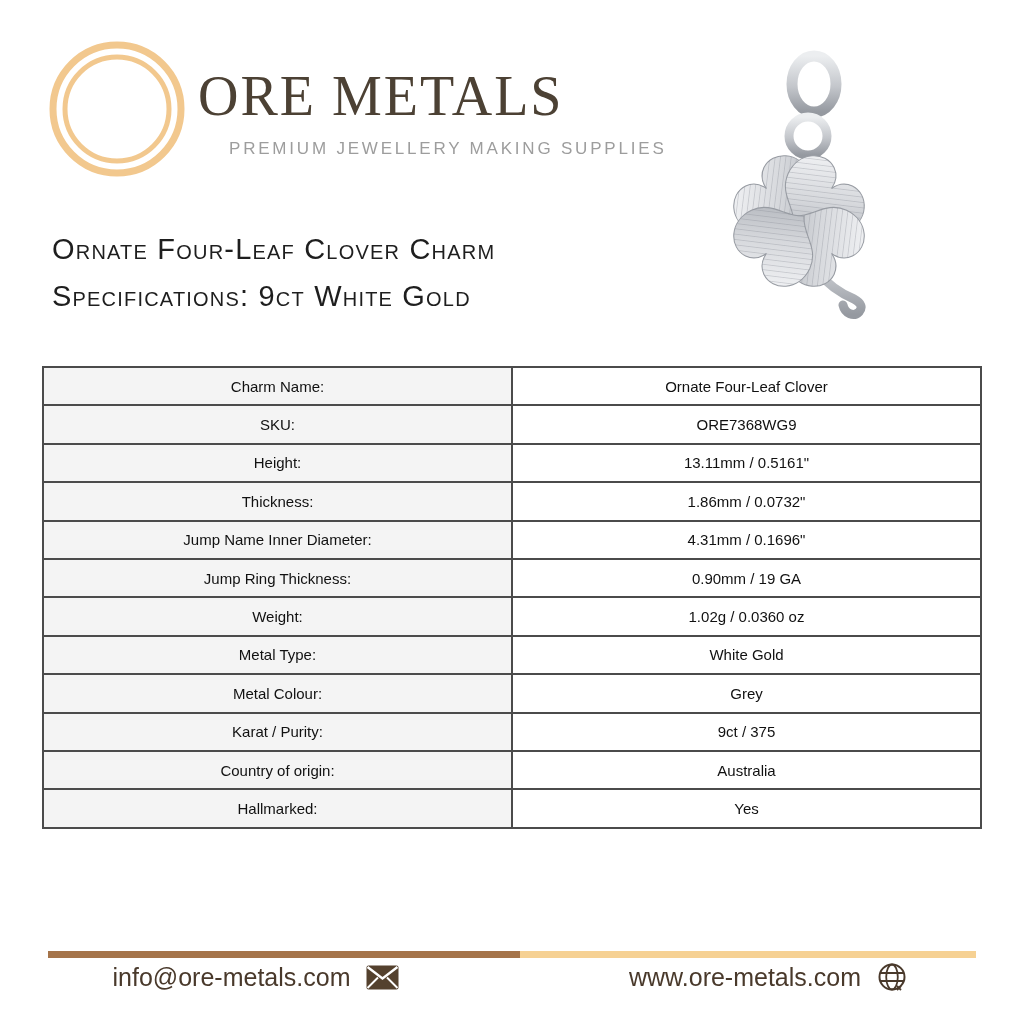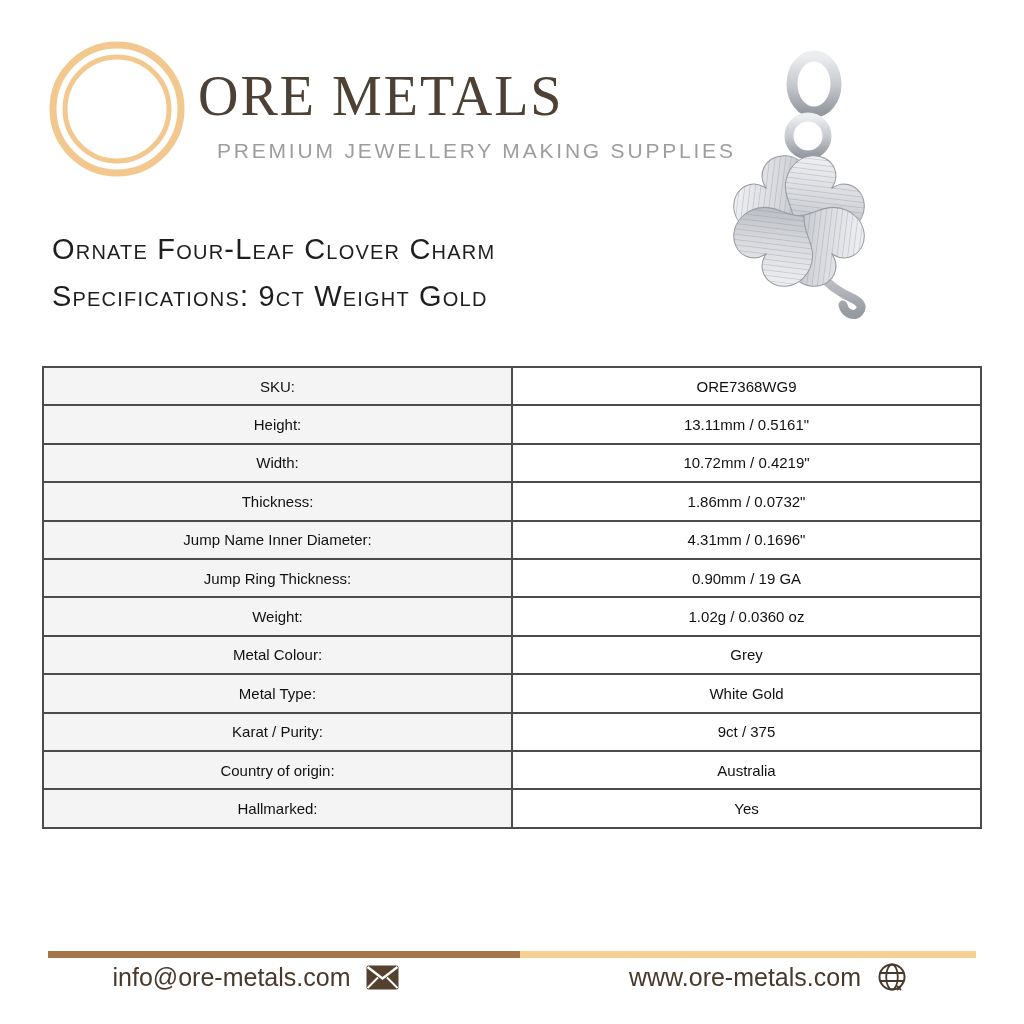--- a/index.html
+++ b/index.html
@@ -3,21 +3,21 @@
 <meta charset="utf-8">
 <style>
   html,body{margin:0;padding:0;background:#ffffff;}
   .page{position:relative;width:1024px;height:1024px;background:#ffffff;overflow:hidden;
         font-family:"Liberation Sans", sans-serif;color:#111;}
 
   
   .logo-ring{position:absolute;left:48px;top:40px;width:138px;height:138px;}
   .brand-name{position:absolute;left:198px;top:64px;font-family:"Liberation Serif", serif;
         font-size:56px;font-weight:400;color:#4c4134;letter-spacing:2px;white-space:nowrap;}
-  .brand-tagline{position:absolute;left:217px;top:139px;font-size:21px;color:#9d9d9d;
+  .brand-tagline{position:absolute;left:229px;top:139px;font-size:17px;color:#9d9d9d;
         letter-spacing:2.8px;white-space:nowrap;}
 
   
   .page-title{position:absolute;left:48px;top:222px;margin:4px;font-weight:500;
         font-size:29px;line-height:47px;letter-spacing:1.2px;color:#1e1e1e;
         font-variant:small-caps;}
   .page-title span{display:block;}
 
   
   .charm{position:absolute;left:702px;top:46px;width:205px;height:290px;}
@@ -85,60 +85,60 @@
       </g>
       <g transform="translate(97,175) rotate(225) scale(1.18)">
         <path d="M0 6 C-10 -6 -28 -4 -35 -22 C-42 -42 -26 -58 -11 -53 C-4 -50.5 -1 -45 0 -39 C1 -45 4 -50.5 11 -53 C26 -58 42 -42 35 -22 C28 -4 10 -6 0 6 Z" fill="url(#silv)" stroke="#989ca3" stroke-width="0.9"></path>
         <path d="M0 6 C-10 -6 -28 -4 -35 -22 C-42 -42 -26 -58 -11 -53 C-4 -50.5 -1 -45 0 -39 C1 -45 4 -50.5 11 -53 C26 -58 42 -42 35 -22 C28 -4 10 -6 0 6 Z" fill="url(#hatch)"></path>
       </g>
     </g>
   </svg>
 
   <h1 class="page-title">
     <span>Ornate Four-Leaf Clover Charm</span>
-    <span>Specifications: 9ct Weight Gold</span>
+    <span>Specifications: 9ct White Gold</span>
   </h1>
 
   <table class="spec-table">
     <tbody>
+        <tr>
+          <td class="label">Charm Name:</td>
+          <td class="value">Ornate Four-Leaf Clover</td>
+        </tr>
         <tr>
           <td class="label">SKU:</td>
           <td class="value">ORE7368WG9</td>
         </tr>
         <tr>
           <td class="label">Height:</td>
           <td class="value">13.11mm / 0.5161"</td>
-        </tr>
-        <tr>
-          <td class="label">Width:</td>
-          <td class="value">10.72mm / 0.4219"</td>
         </tr>
         <tr>
           <td class="label">Thickness:</td>
           <td class="value">1.86mm / 0.0732"</td>
         </tr>
         <tr>
           <td class="label">Jump Name Inner Diameter:</td>
           <td class="value">4.31mm / 0.1696"</td>
         </tr>
         <tr>
           <td class="label">Jump Ring Thickness:</td>
           <td class="value">0.90mm / 19 GA</td>
         </tr>
         <tr>
           <td class="label">Weight:</td>
           <td class="value">1.02g / 0.0360 oz</td>
         </tr>
         <tr>
+          <td class="label">Metal Type:</td>
+          <td class="value">White Gold</td>
+        </tr>
+        <tr>
           <td class="label">Metal Colour:</td>
           <td class="value">Grey</td>
-        </tr>
-        <tr>
-          <td class="label">Metal Type:</td>
-          <td class="value">White Gold</td>
         </tr>
         <tr>
           <td class="label">Karat / Purity:</td>
           <td class="value">9ct / 375</td>
         </tr>
         <tr>
           <td class="label">Country of origin:</td>
           <td class="value">Australia</td>
         </tr>
         <tr>

